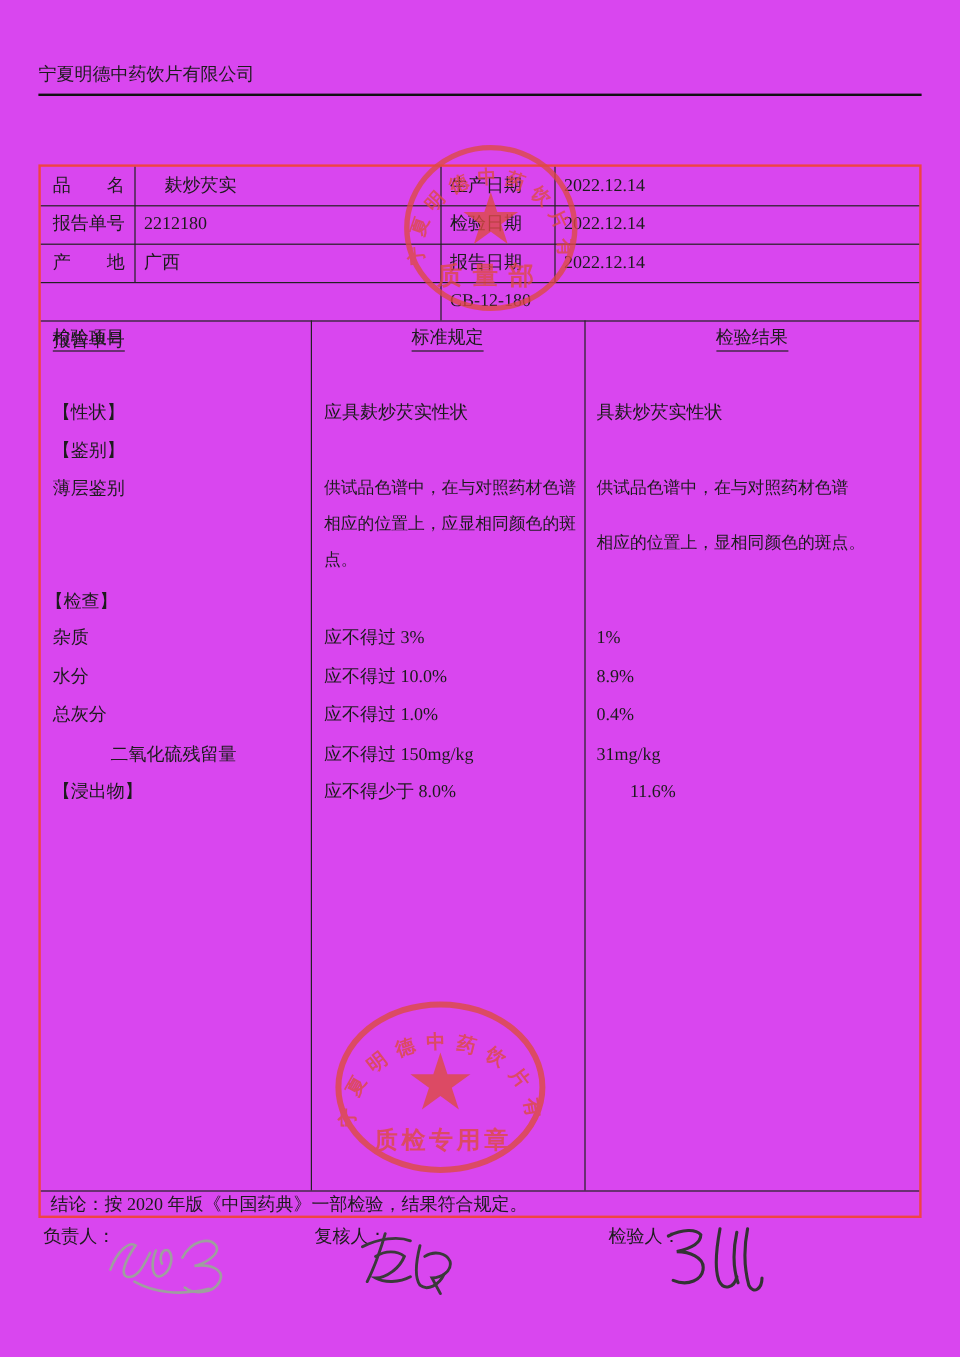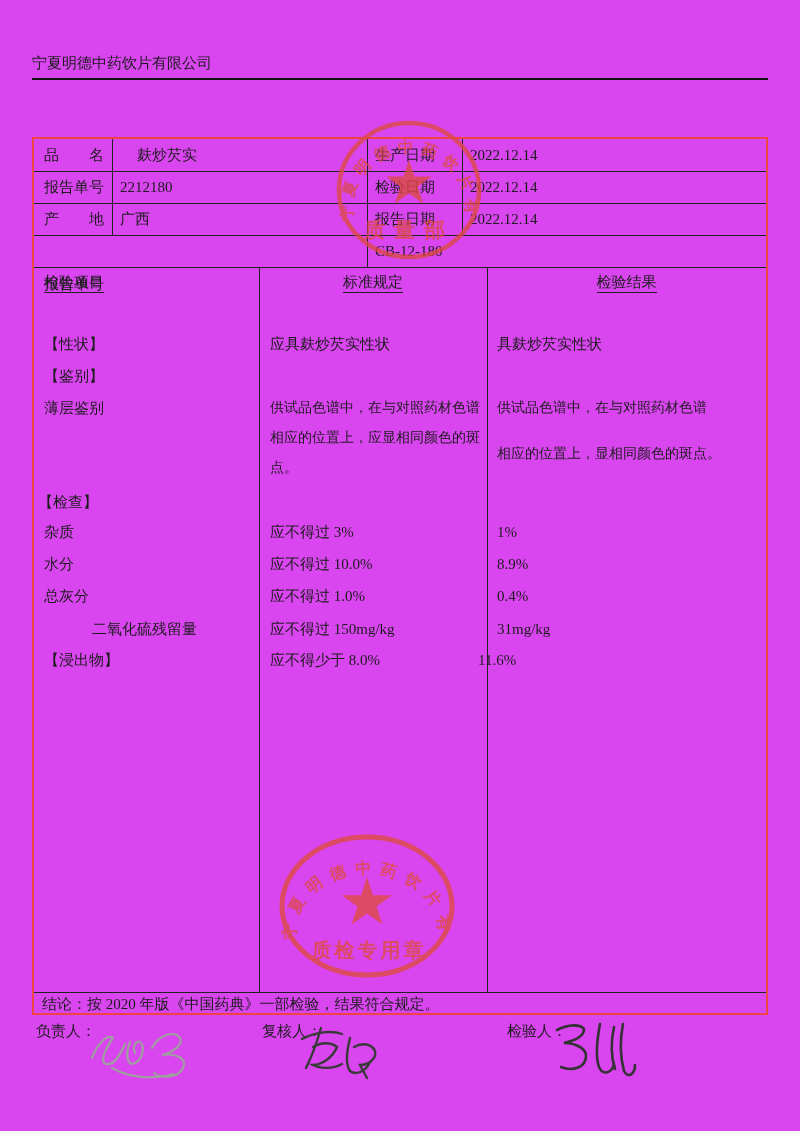--- a/index.html
+++ b/index.html
@@ -81,21 +81,21 @@
     <div class="abs txt" style="left:236px;top:479px;">应不得过 150mg/kg</div>
     <div class="abs txt" style="left:236px;top:510px;">应不得少于 8.0%</div>
 
     <div class="abs txt" style="left:463px;top:194px;">具麸炒芡实性状</div>
     <div class="abs para" style="left:463px;top:258px;">供试品色谱中，在与对照药材色谱</div>
     <div class="abs para" style="left:463px;top:304px;">相应的位置上，显相同颜色的斑点。</div>
     <div class="abs txt" style="left:463px;top:382px;">1%</div>
     <div class="abs txt" style="left:463px;top:414px;">8.9%</div>
     <div class="abs txt" style="left:463px;top:446px;">0.4%</div>
     <div class="abs txt" style="left:463px;top:479px;">31mg/kg</div>
-    <div class="abs txt" style="left:444px;top:510px;text-align:center;">11.6%</div>
+    <div class="abs txt" style="left:491px;top:510px;text-align:center;">11.6%</div>
 
     <div class="abs txt" style="left:8px;top:854px;">结论：按 2020 年版《中国药典》一部检验，结果符合规定。</div>
   </div>
 
   <div class="abs txt" style="left:36px;top:1020px;">负责人：</div>
   <div class="abs txt" style="left:262px;top:1020px;">复核人：</div>
   <div class="abs txt" style="left:507px;top:1020px;">检验人：</div>
 
   <svg class="abs" style="left:82px;top:1022px;" width="130" height="62" viewBox="0 0 130 62">
     <g fill="none" stroke="#9f9f9f" stroke-width="2.2" stroke-linecap="round">

